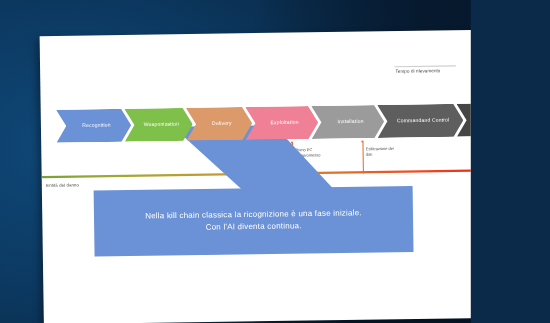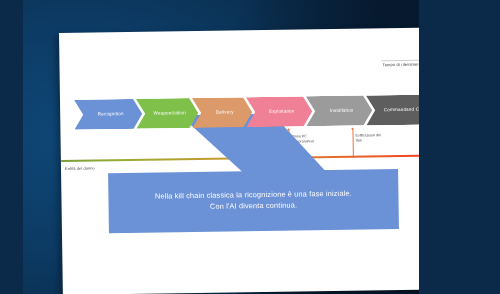--- a/index.html
+++ b/index.html
@@ -9,24 +9,23 @@
   body {
     width: 500px;
     height: 294px;
     overflow: hidden;
     font-family: "Liberation Sans", sans-serif;
     background: #0b2a4a;
   }
 
   #stage {
     position: relative;
-    width: 396px;
+    width: 428px;
     height: 294px;
     overflow: hidden;
-    margin-left: 23px;
   }
 
   
   .backdrop {
     position: absolute;
     inset: 0;
     background:
       radial-gradient(ellipse 420px 300px at 14% 46%, #0f4878 0%, #0c3a63 40%, #0a2c4c 70%, #072039 100%),
       linear-gradient(115deg, #0d4674 0%, #0a2f52 45%, #071f37 100%);
   }

